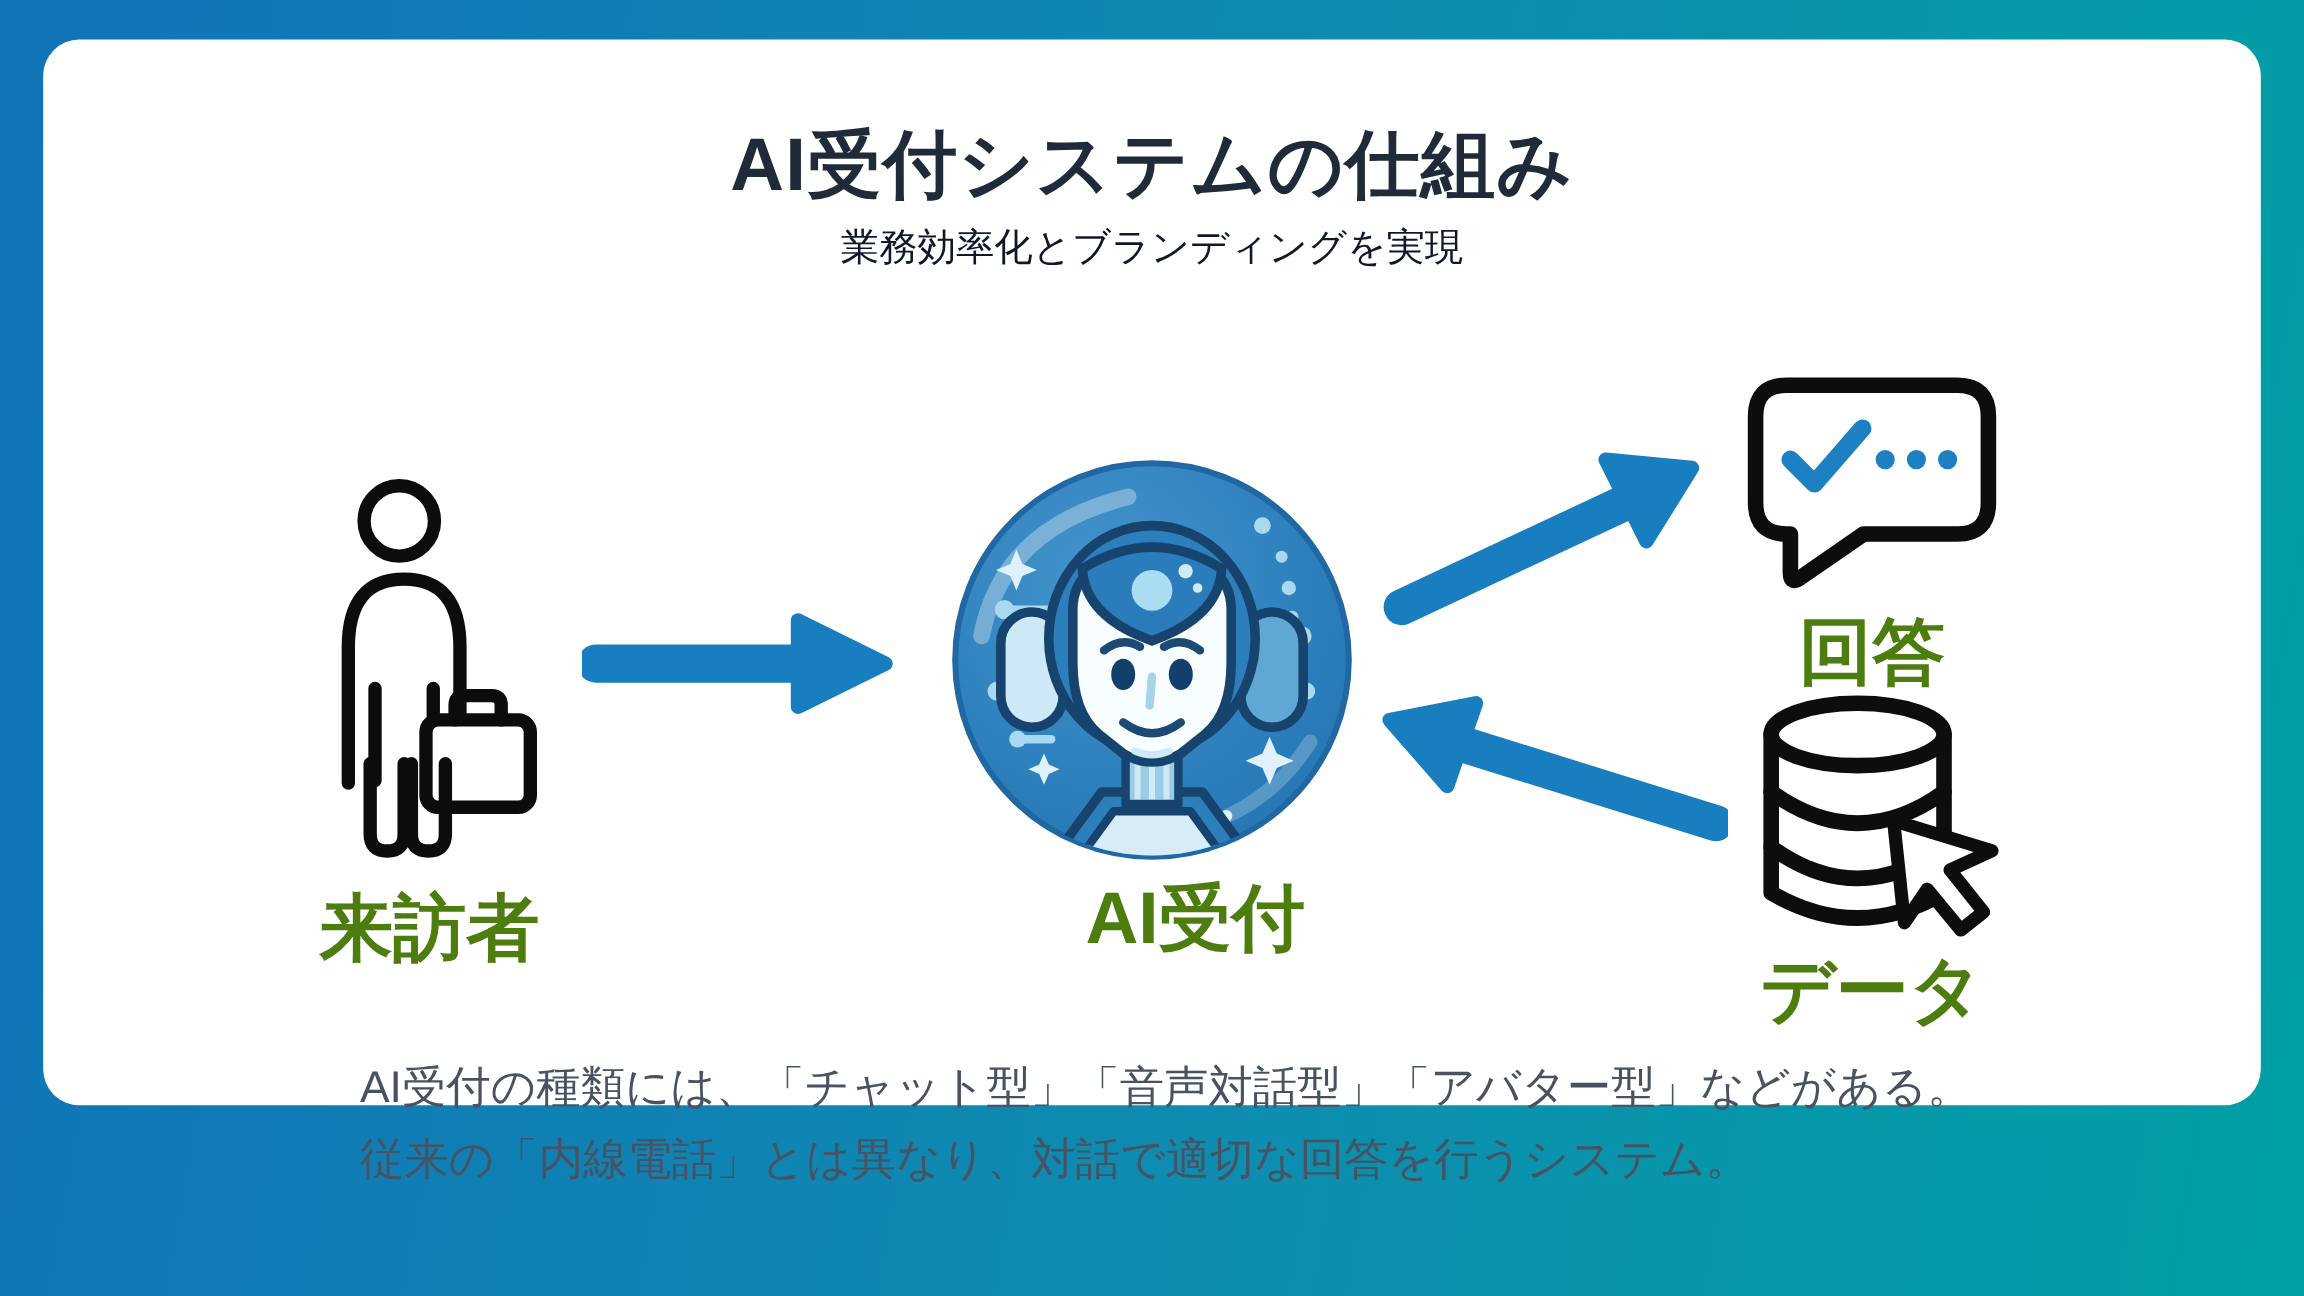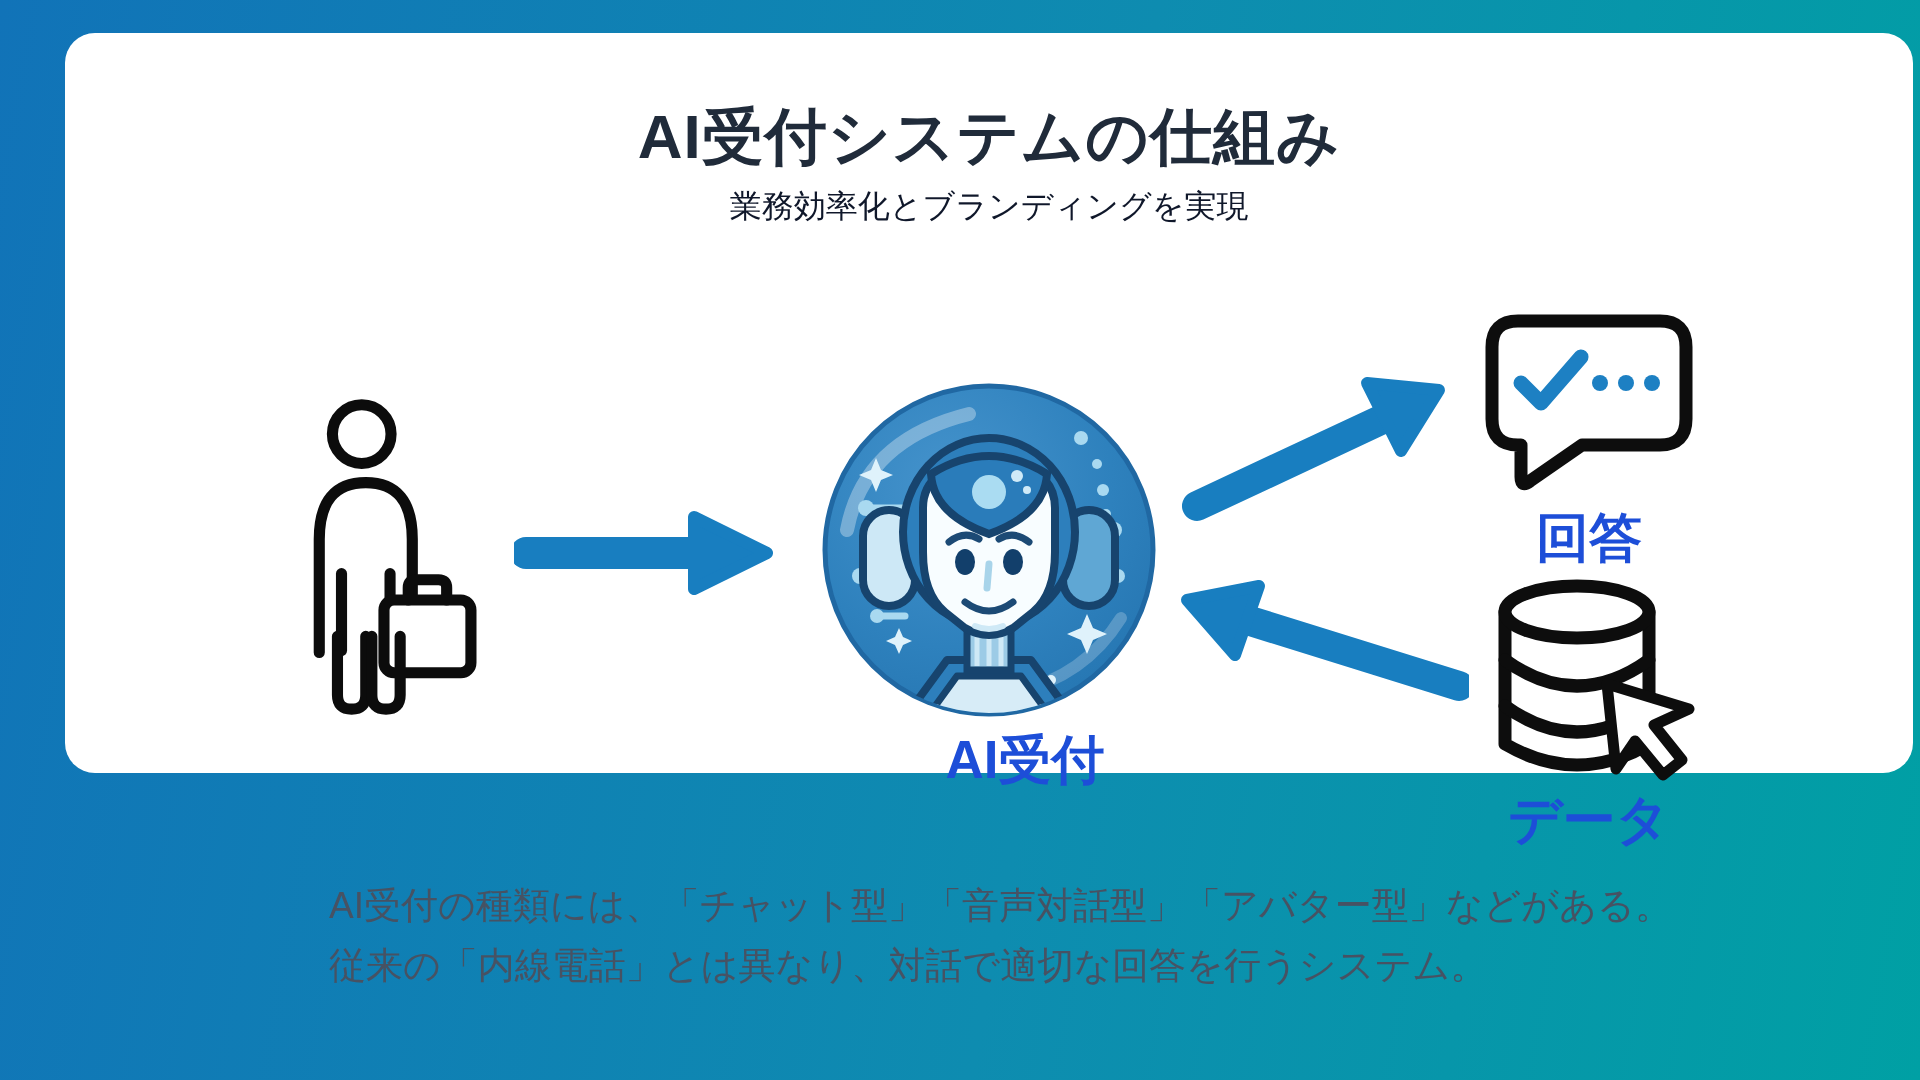--- a/index.html
+++ b/index.html
@@ -3,37 +3,37 @@
 <meta charset="utf-8">
 <style>
   * { margin:0; padding:0; box-sizing:border-box; }
   html,body { width:1920px; height:1080px; overflow:hidden; }
   body {
     font-family: "Liberation Sans", "DejaVu Sans", sans-serif;
     background: linear-gradient(100deg, #1173b8 0%, #0e8cb0 55%, #00a0a4 100%);
     position: relative;
   }
   .card {
-    position:absolute; left:36px; top:33px; width:1848px; height:740px;
-    background:#ffffff; border-radius:30px;margin-left:29px;
+    position:absolute; left:36px; top:33px; width:1848px; height:888px;
+    background:#ffffff; border-radius:30px;
   }
   .title {
     position:absolute; left:0; top:62px; width:100%;
     text-align:center; font-size:62px; font-weight:bold;
     color:#202b3a; letter-spacing:1px;
   }
   .subtitle {
     position:absolute; left:0; top:152px; width:100%;
     text-align:center; font-size:32px; font-weight:normal;
     color:#0f172a;
   }
   .abs { position:absolute; }
   .node-label {
     position:absolute; width:220px; text-align:center;
-    font-size:53px; font-weight:bold; color:#1d4ed8;
+    font-size:61px; font-weight:bold; color:#4d7c0f;
   }
   .footer-text {
     position:absolute; left:264px; top:843px; width:1400px;
     font-size:37px; line-height:60px; color:#475263; text-align:left;
   }
   svg { display:block; }
   .person-stroke { stroke:#0c0c0c; stroke-width:11; fill:none;
                    stroke-linecap:round; stroke-linejoin:round; }
   .black-stroke  { stroke:#0d0d0d; stroke-width:13; fill:#ffffff;
                    stroke-linecap:round; stroke-linejoin:round; }
@@ -51,20 +51,21 @@
       <circle class="person-stroke" cx="66" cy="36" r="29"></circle>
       <path class="person-stroke" d="M24,252 V140 Q24,84 70,84 Q116,84 116,140 V196"></path>
       <path class="person-stroke" d="M46,174 V250"></path>
       <path class="person-stroke" d="M94,174 V200"></path>
       <path class="person-stroke" d="M42,236 V294 Q42,308 56,308 Q70,308 70,294 V236"></path>
       <path class="person-stroke" d="M76,236 V294 Q76,308 90,308 Q104,308 104,294 V236"></path>
       <path class="person-stroke" d="M112,200 V188 Q112,180 120,180 H142 Q150,180 150,188 V200"></path>
       <rect class="person-stroke" x="88" y="200" width="86" height="72" rx="10" fill="#ffffff"></rect>
     </svg>
   </div>
+  <div class="node-label" style="left:212px; top:700px;">来訪者</div>
 
   <div class="abs" style="left:449px; top:472px; width:265px; height:95px;">
     <svg viewBox="0 0 265 95" width="265" height="95">
       <path d="M12,48 H182" stroke="#187ec0" stroke-width="32" stroke-linecap="round" fill="none"></path>
       <path d="M180,12 L253,48 L180,84 Z" fill="#187ec0" stroke="#187ec0" stroke-width="12" stroke-linejoin="round"></path>
     </svg>
   </div>
 
   <div class="abs" style="left:754px; top:347px; width:340px; height:340px;">
     <svg viewBox="0 0 340 340" width="340" height="340">

